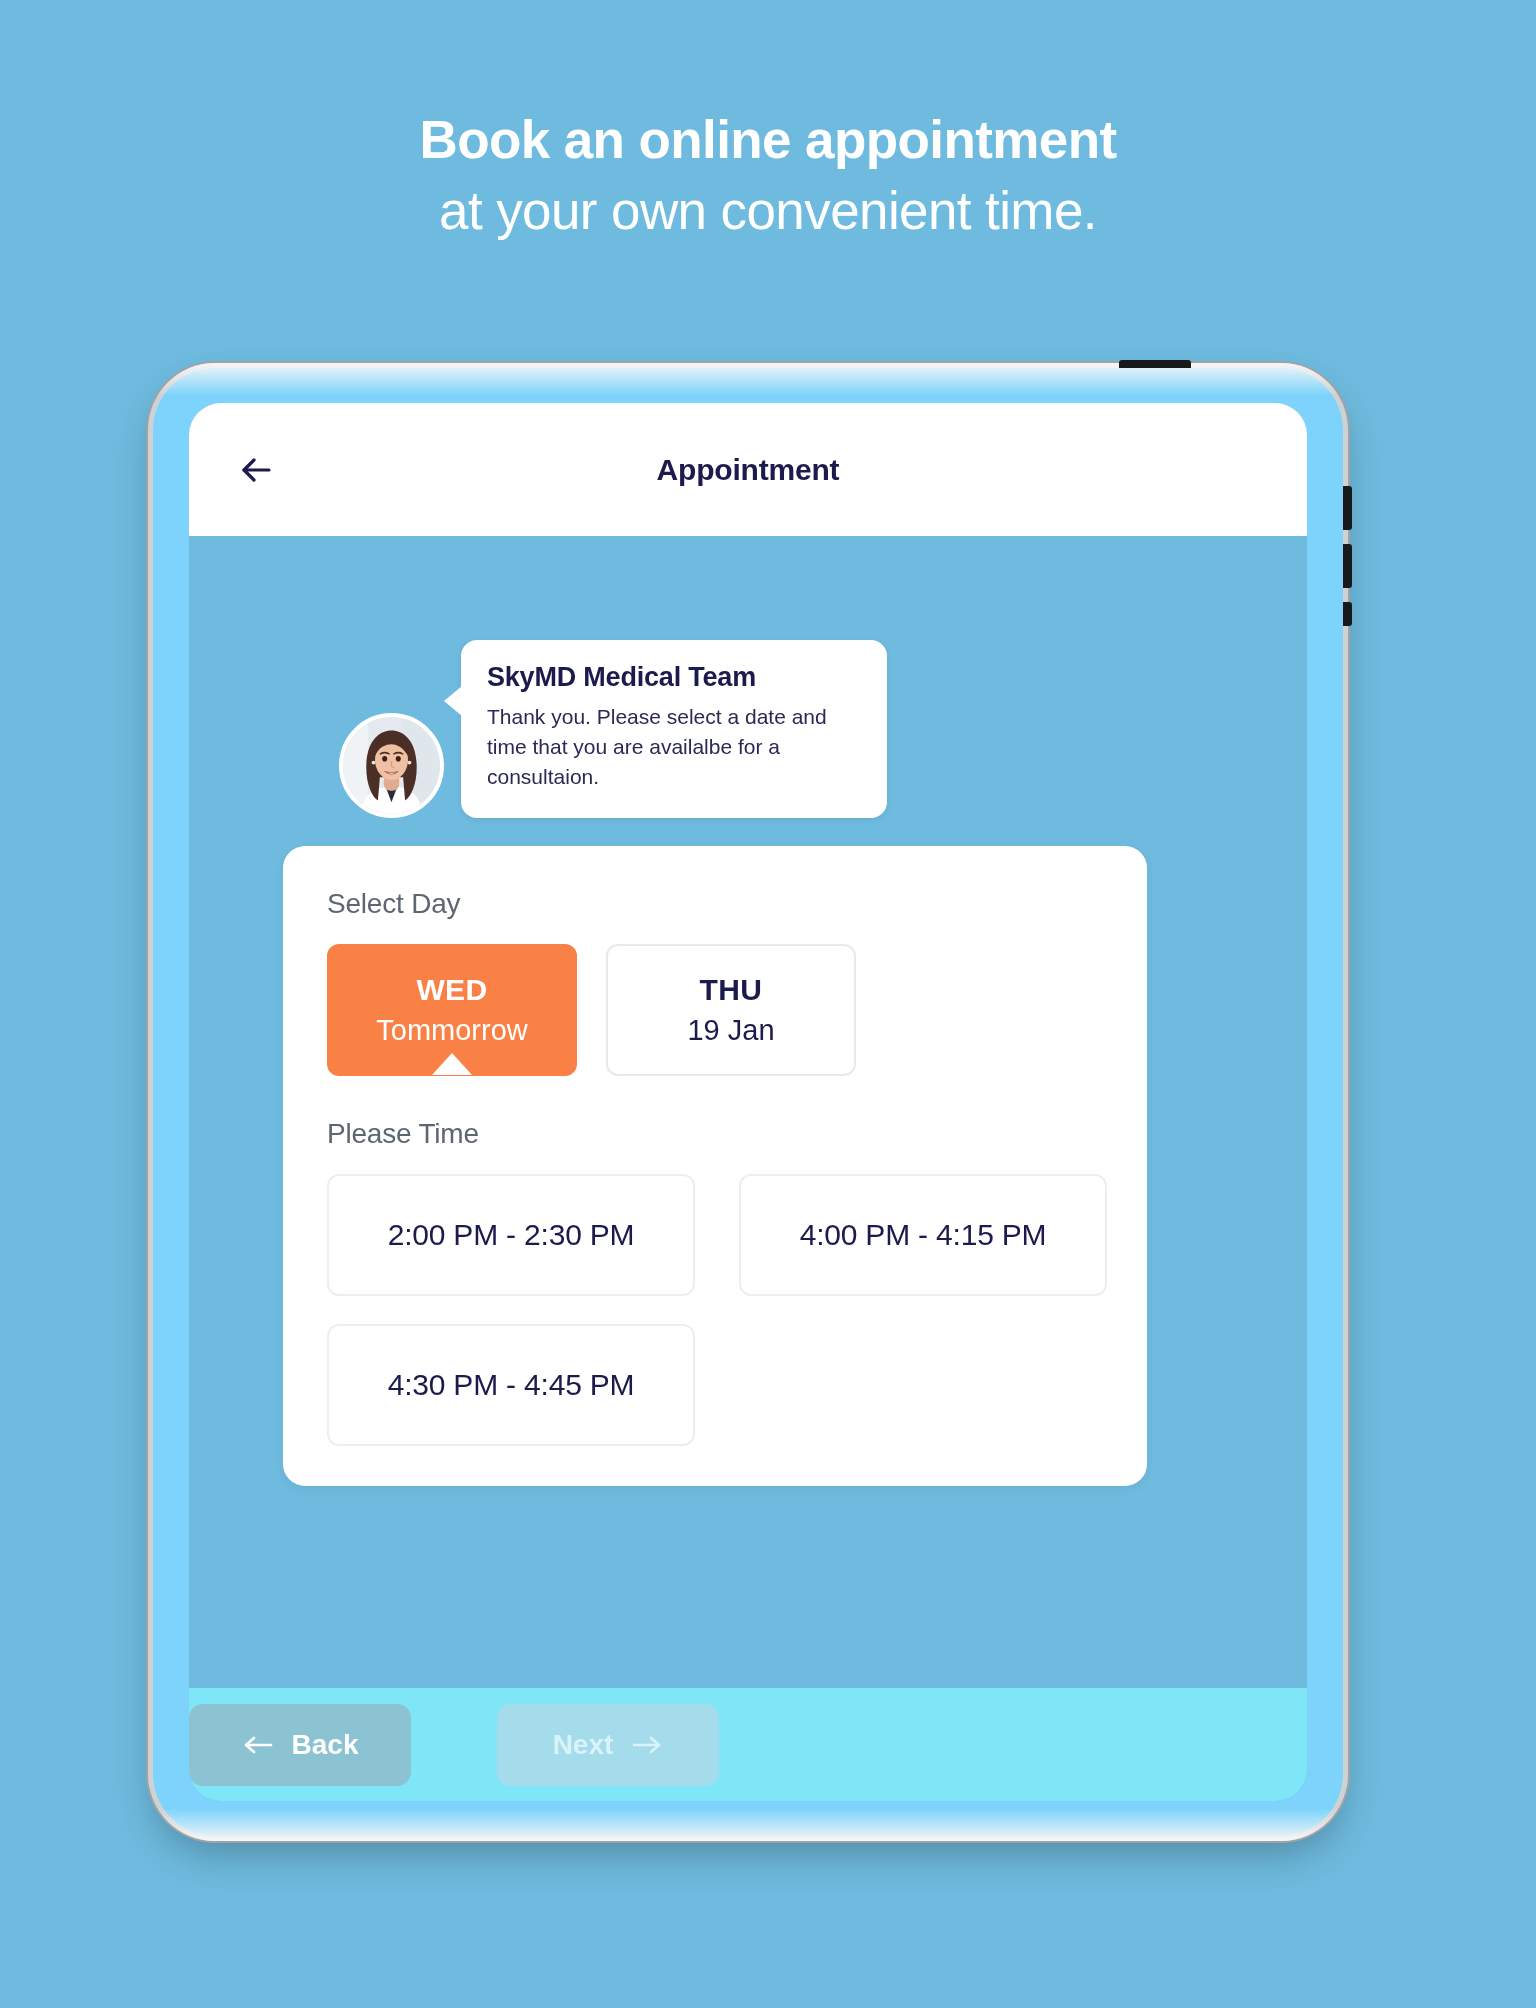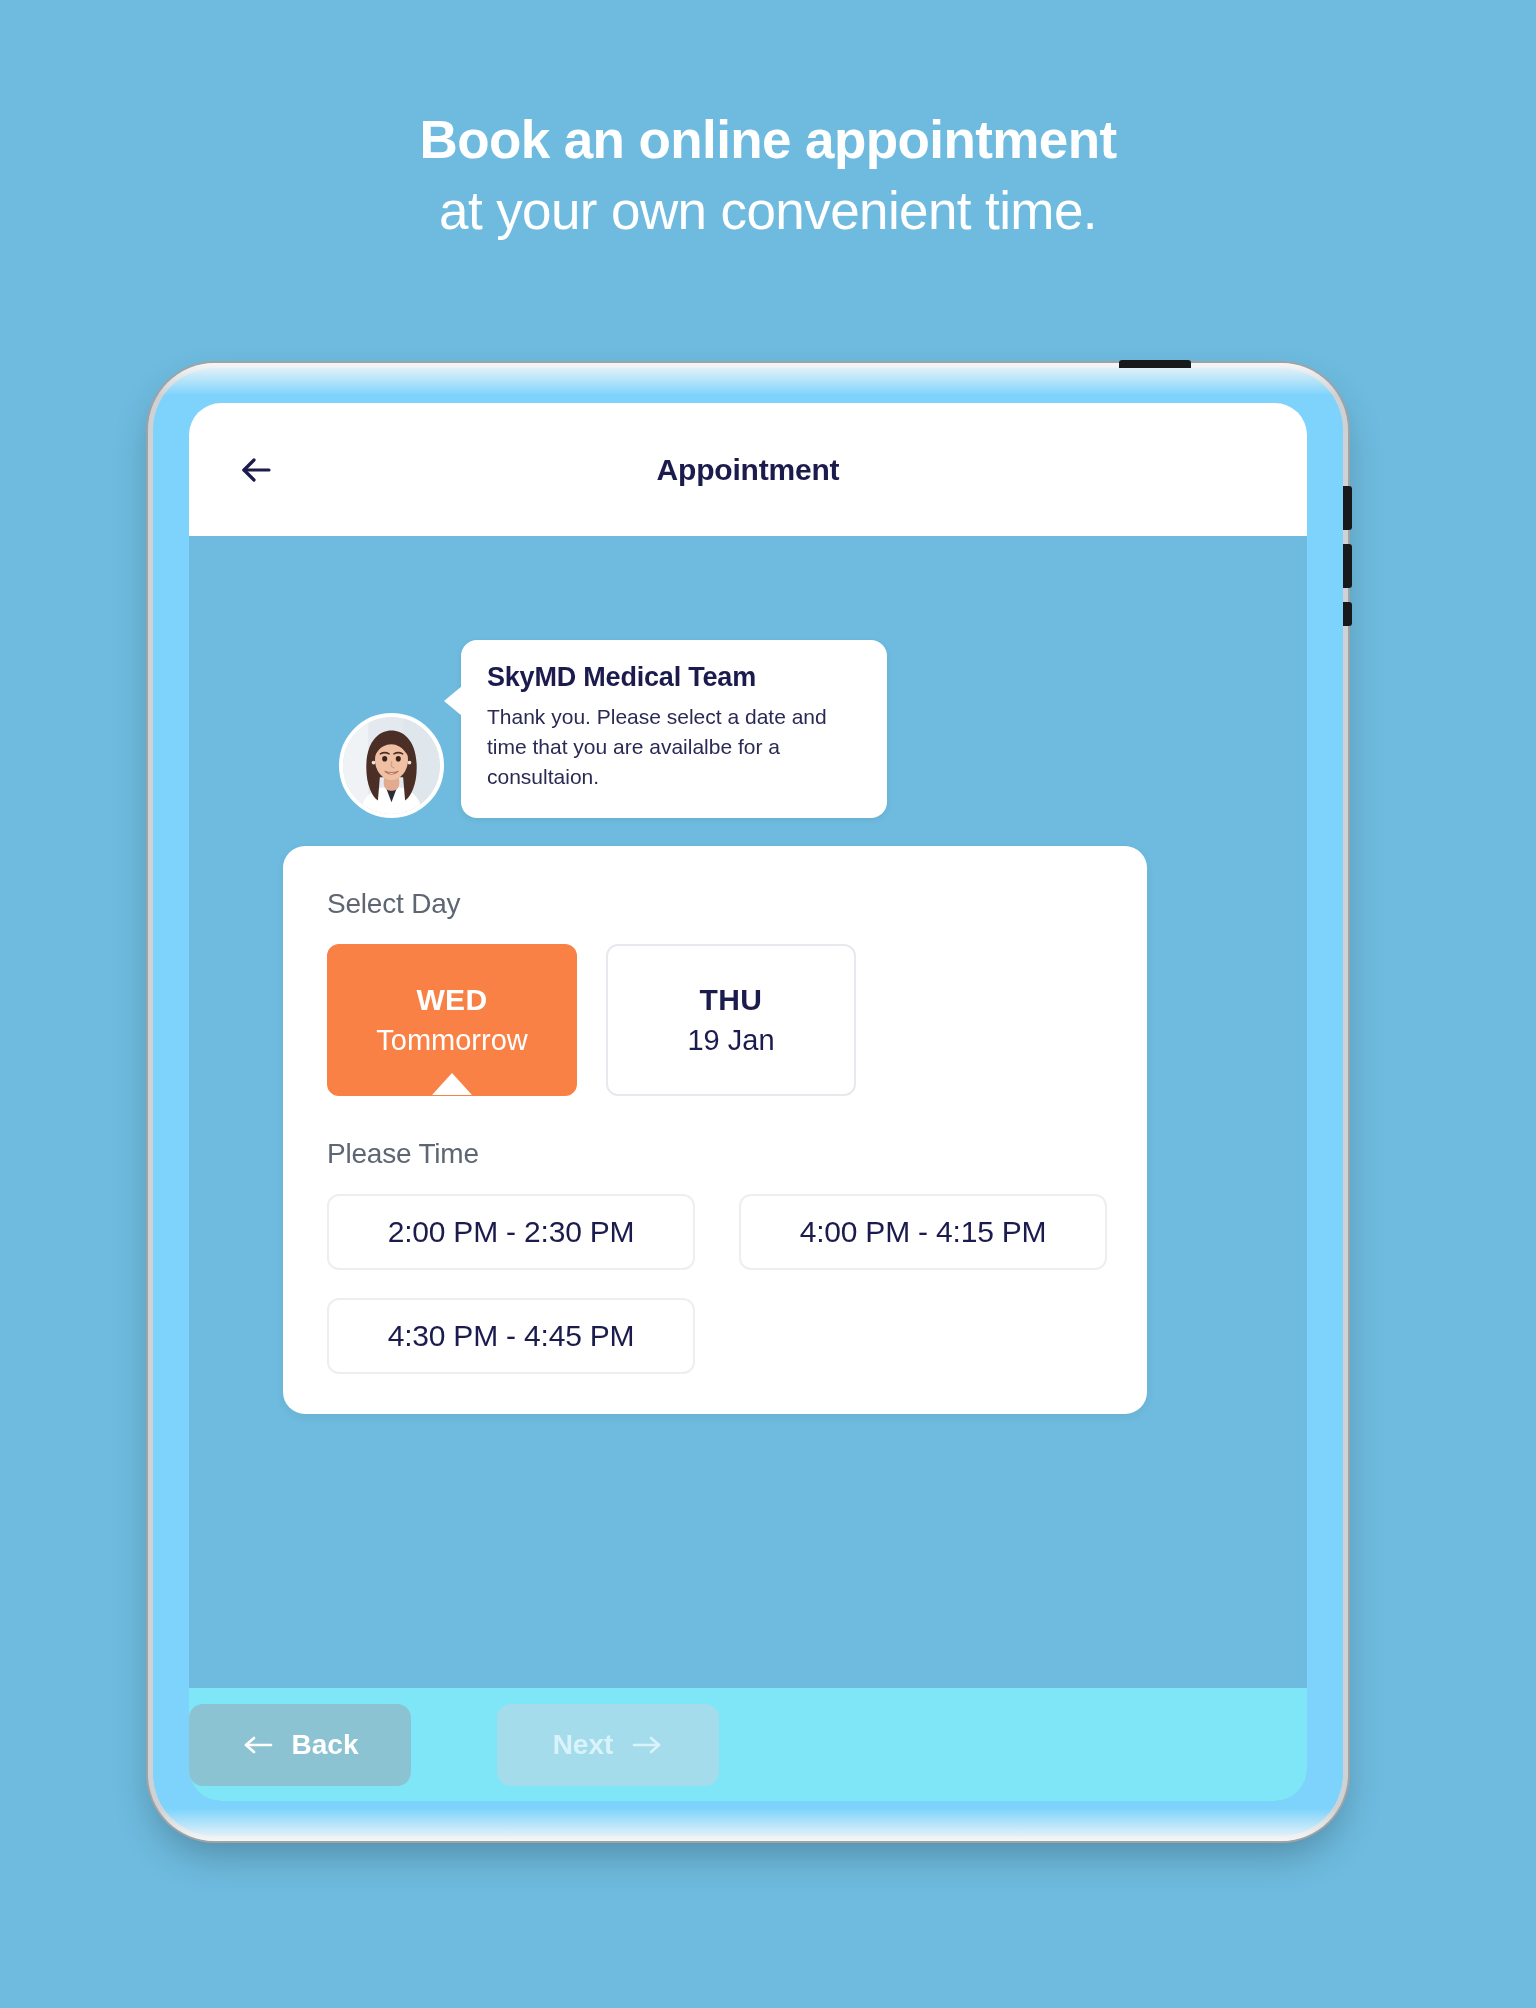--- a/index.html
+++ b/index.html
@@ -199,21 +199,21 @@
     font-size: 28px;
     color: #5d6672;
     margin-bottom: 24px;
     letter-spacing: -0.2px;
   }
   .section-label.second { margin-top: 42px; }
 
   .day-row { display: flex; gap: 29px; }
   .day-chip {
     width: 250px;
-    height: 152px;
+    height: 132px;
     border-radius: 12px;
     display: flex;
     flex-direction: column;
     align-items: center;
     justify-content: center;
     cursor: pointer;
     position: relative;
     background: #ffffff;
     border: 2px solid #e6e9ed;
   }
@@ -247,21 +247,21 @@
   .day-chip.selected .day-dow,
   .day-chip.selected .day-sub { color: #ffffff; }
 
   .time-grid {
     display: grid;
     grid-template-columns: 368px 368px;
     column-gap: 44px;
     row-gap: 28px;
   }
   .time-chip {
-    height: 76px;
+    height: 122px;
     border: 2px solid #eceef1;
     border-radius: 12px;
     display: flex;
     align-items: center;
     justify-content: center;
     font-size: 30px;
     color: #1b1b4d;
     cursor: pointer;
     background: #ffffff;
     letter-spacing: -0.2px;

